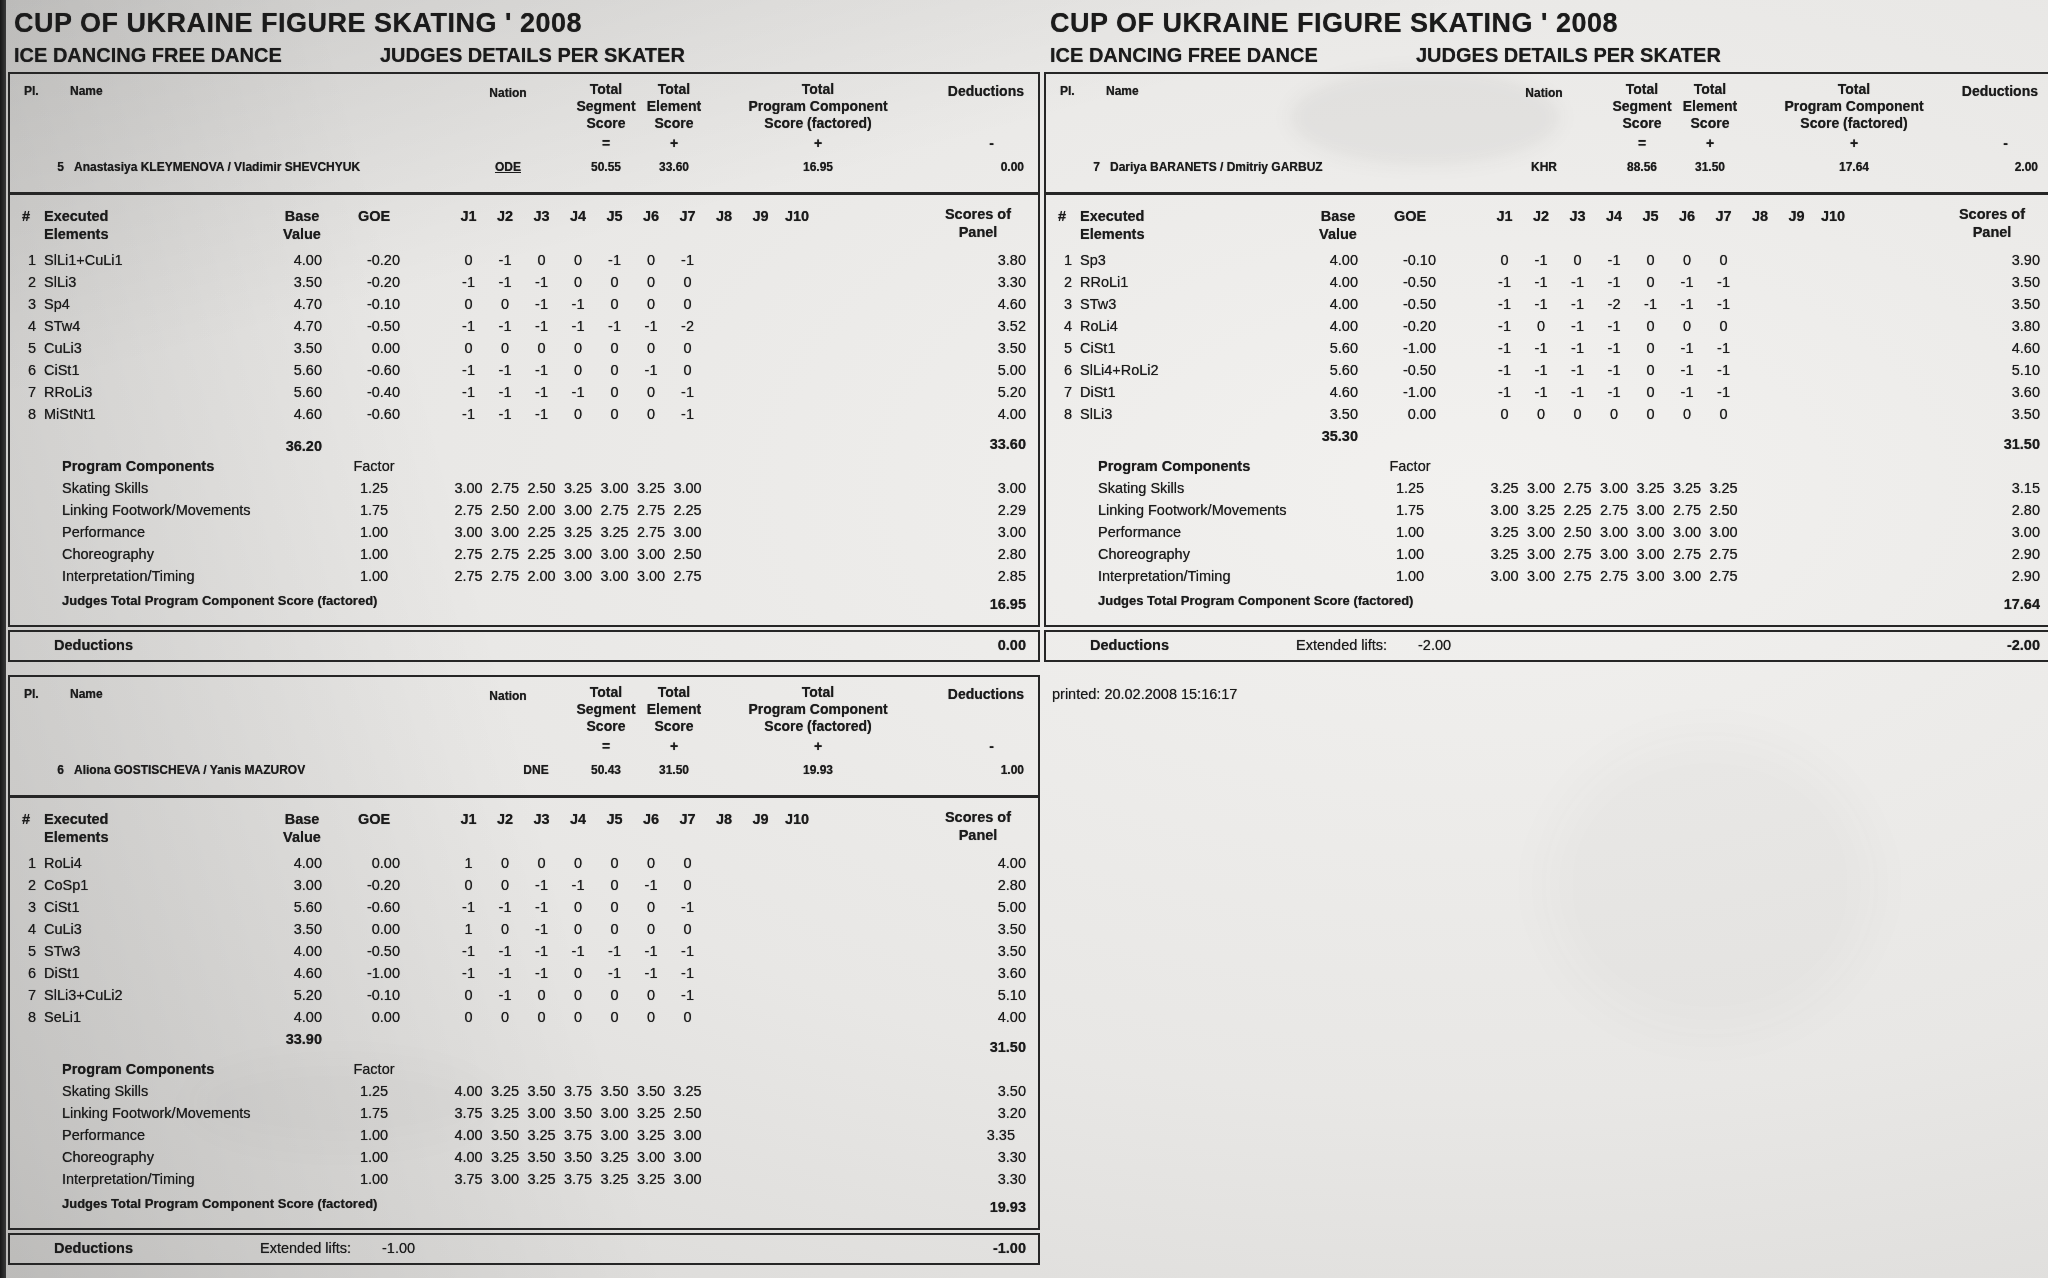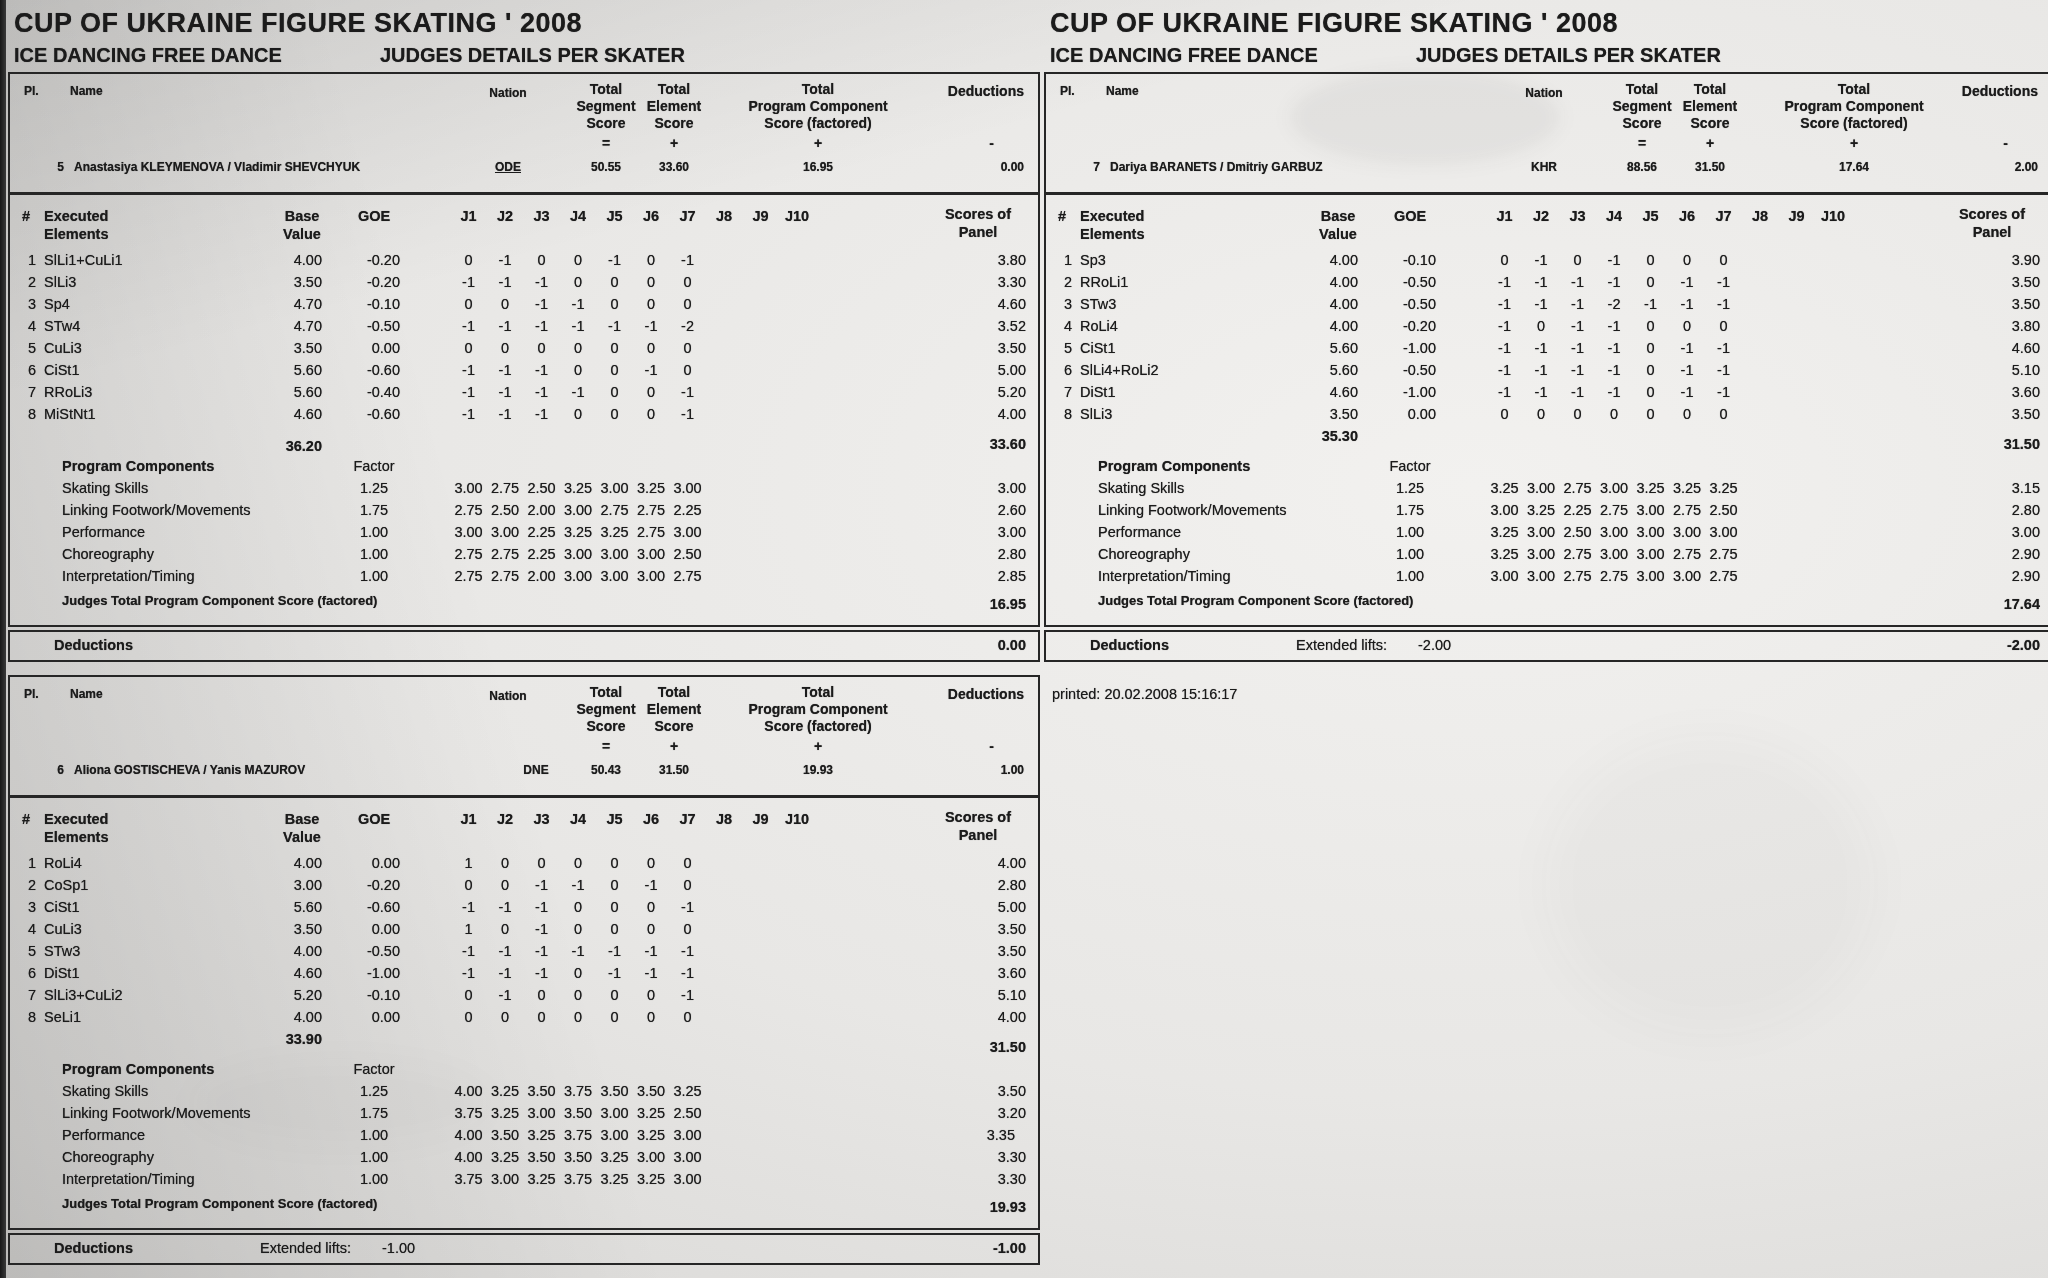--- a/index.html
+++ b/index.html
@@ -211,21 +211,21 @@
         <div class="abs f15 rt" style="right: 12px; width: 90px; top: 284px;">3.00</div>
         <div class="abs f15" style="left: 52px; top: 306px;">Linking Footwork/Movements</div>
         <div class="abs f15 ctr" style="left: 324px; width: 80px; top: 306px;">1.75</div>
         <div class="abs f15 ctr" style="left: 440px; width: 37px; top: 306px;">2.75</div>
         <div class="abs f15 ctr" style="left: 476.5px; width: 37px; top: 306px;">2.50</div>
         <div class="abs f15 ctr" style="left: 513px; width: 37px; top: 306px;">2.00</div>
         <div class="abs f15 ctr" style="left: 549.5px; width: 37px; top: 306px;">3.00</div>
         <div class="abs f15 ctr" style="left: 586px; width: 37px; top: 306px;">2.75</div>
         <div class="abs f15 ctr" style="left: 622.5px; width: 37px; top: 306px;">2.75</div>
         <div class="abs f15 ctr" style="left: 659px; width: 37px; top: 306px;">2.25</div>
-        <div class="abs f15 rt" style="right: 12px; width: 90px; top: 306px;">2.60</div>
+        <div class="abs f15 rt" style="right: 12px; width: 90px; top: 306px;">2.29</div>
         <div class="abs f15" style="left: 52px; top: 328px;">Performance</div>
         <div class="abs f15 ctr" style="left: 324px; width: 80px; top: 328px;">1.00</div>
         <div class="abs f15 ctr" style="left: 440px; width: 37px; top: 328px;">3.00</div>
         <div class="abs f15 ctr" style="left: 476.5px; width: 37px; top: 328px;">3.00</div>
         <div class="abs f15 ctr" style="left: 513px; width: 37px; top: 328px;">2.25</div>
         <div class="abs f15 ctr" style="left: 549.5px; width: 37px; top: 328px;">3.25</div>
         <div class="abs f15 ctr" style="left: 586px; width: 37px; top: 328px;">3.25</div>
         <div class="abs f15 ctr" style="left: 622.5px; width: 37px; top: 328px;">2.75</div>
         <div class="abs f15 ctr" style="left: 659px; width: 37px; top: 328px;">3.00</div>
         <div class="abs f15 rt" style="right: 12px; width: 90px; top: 328px;">3.00</div>

